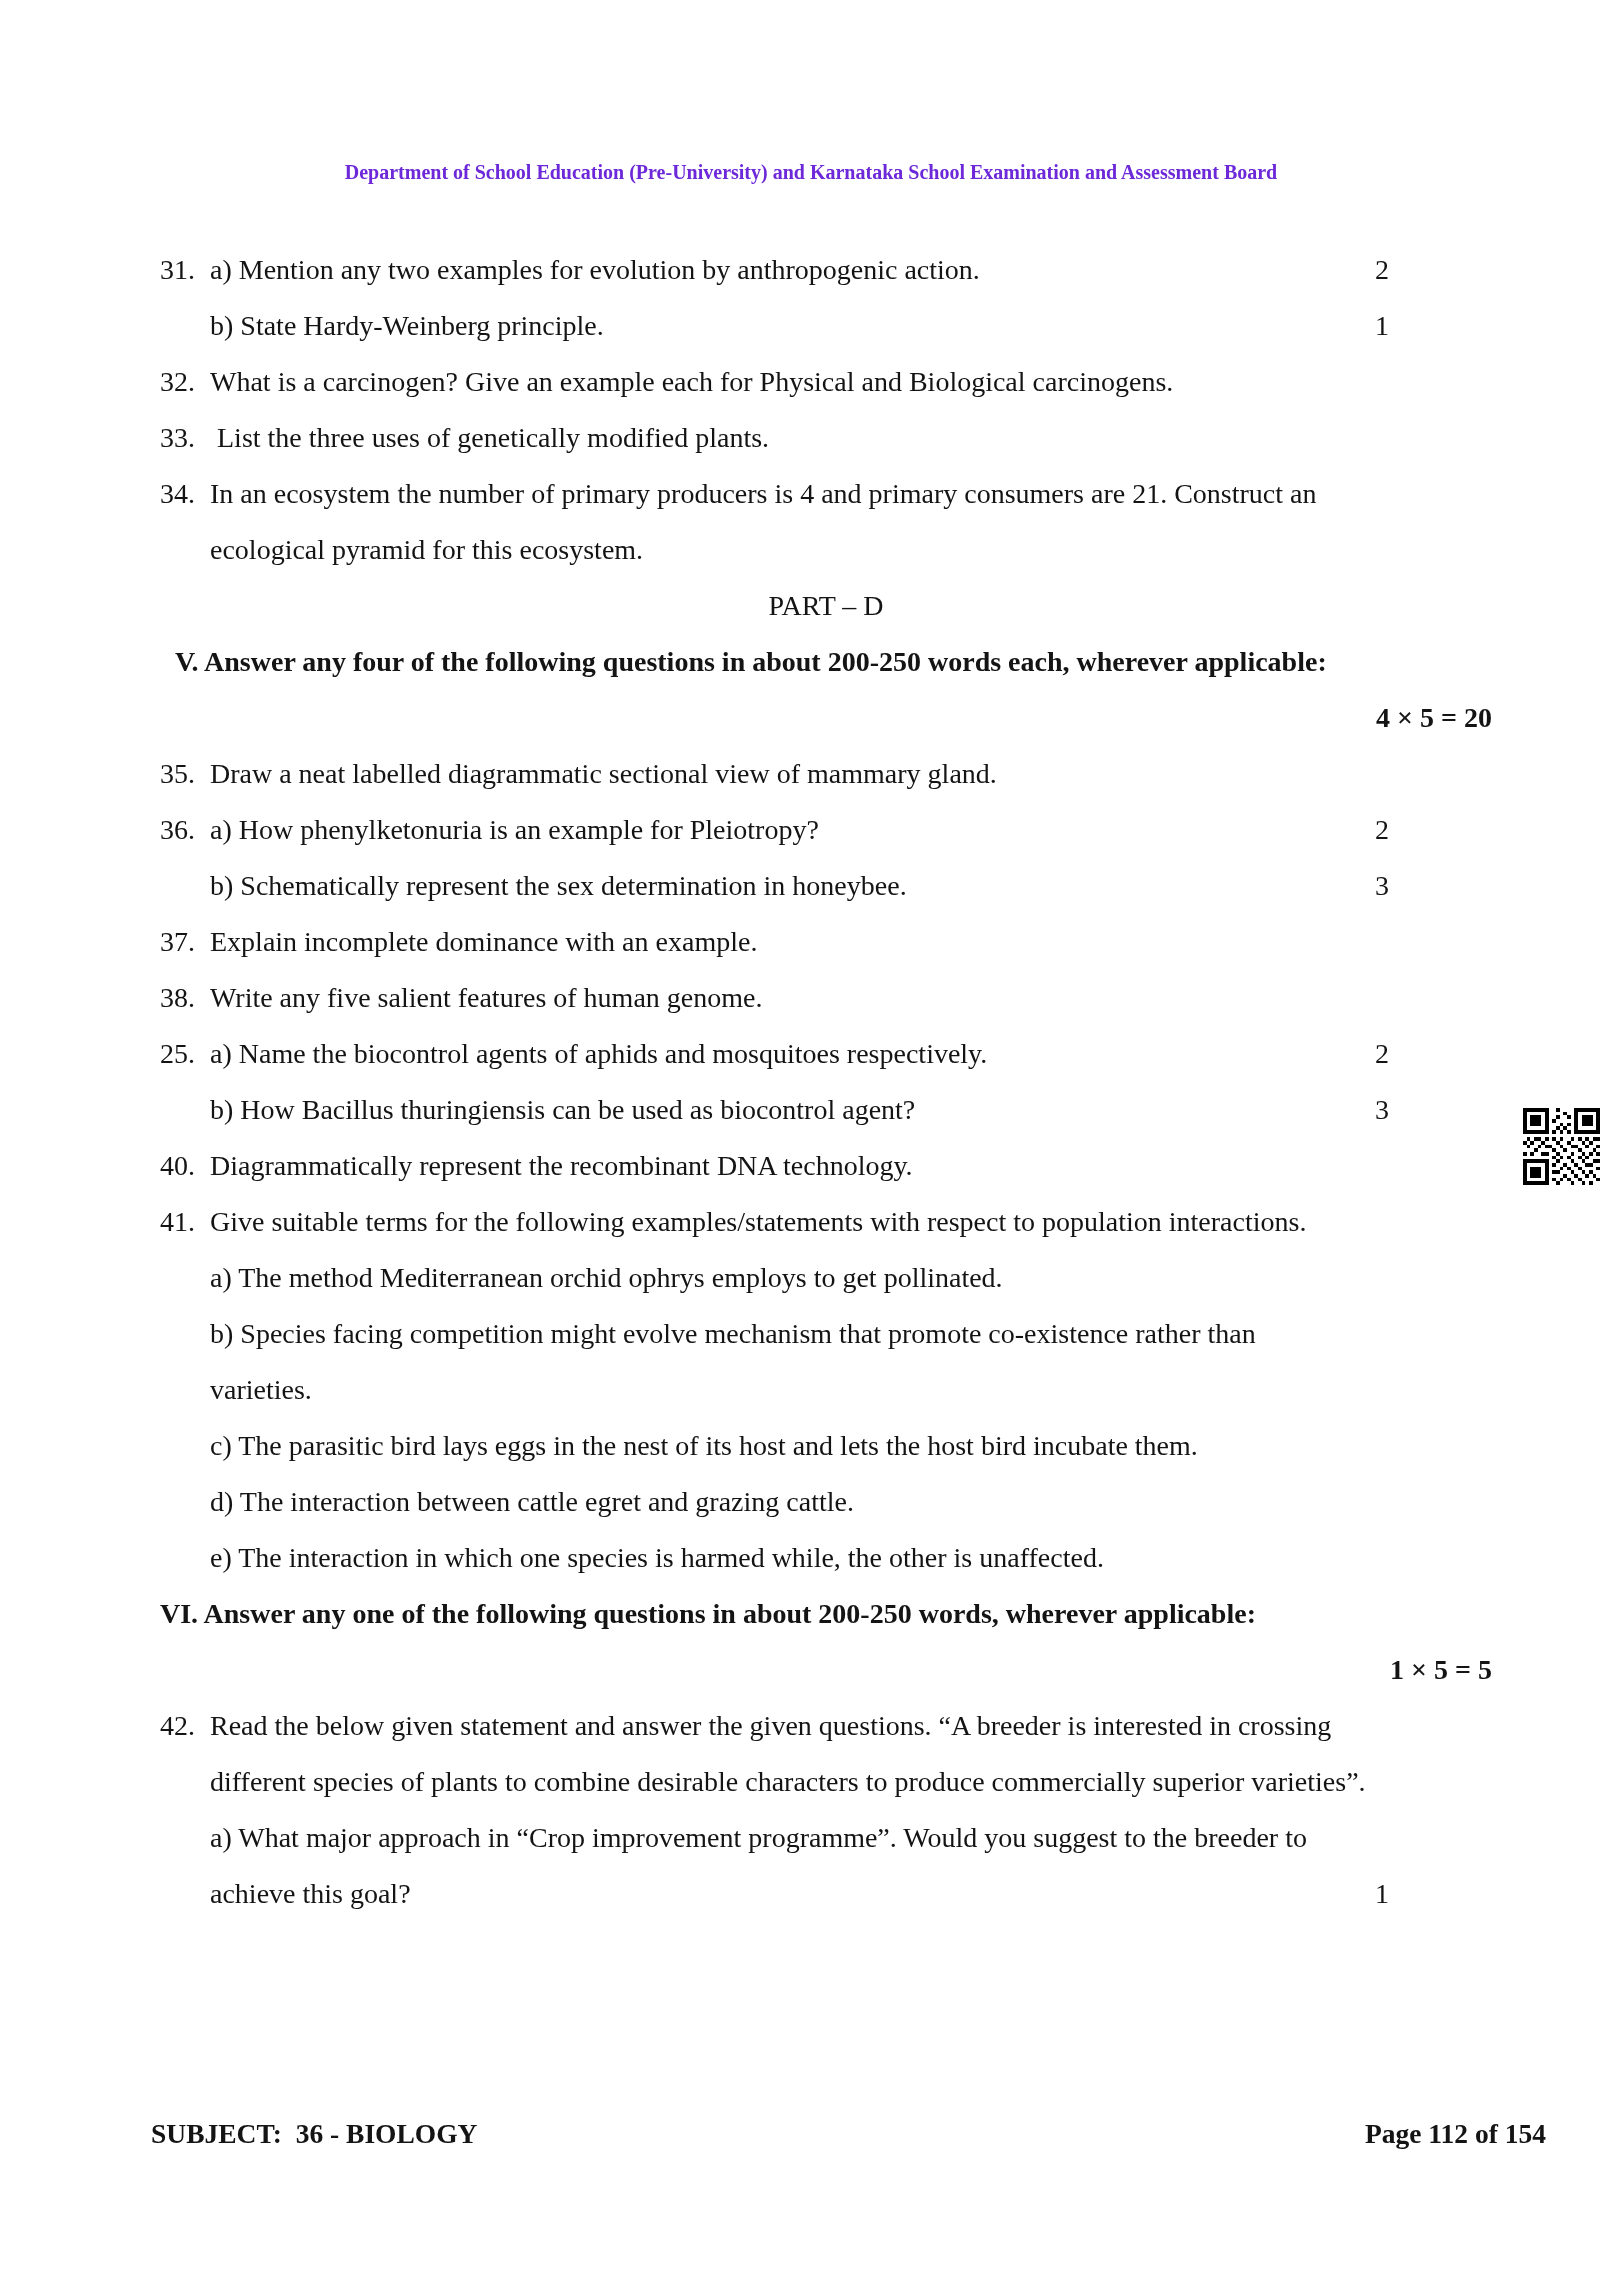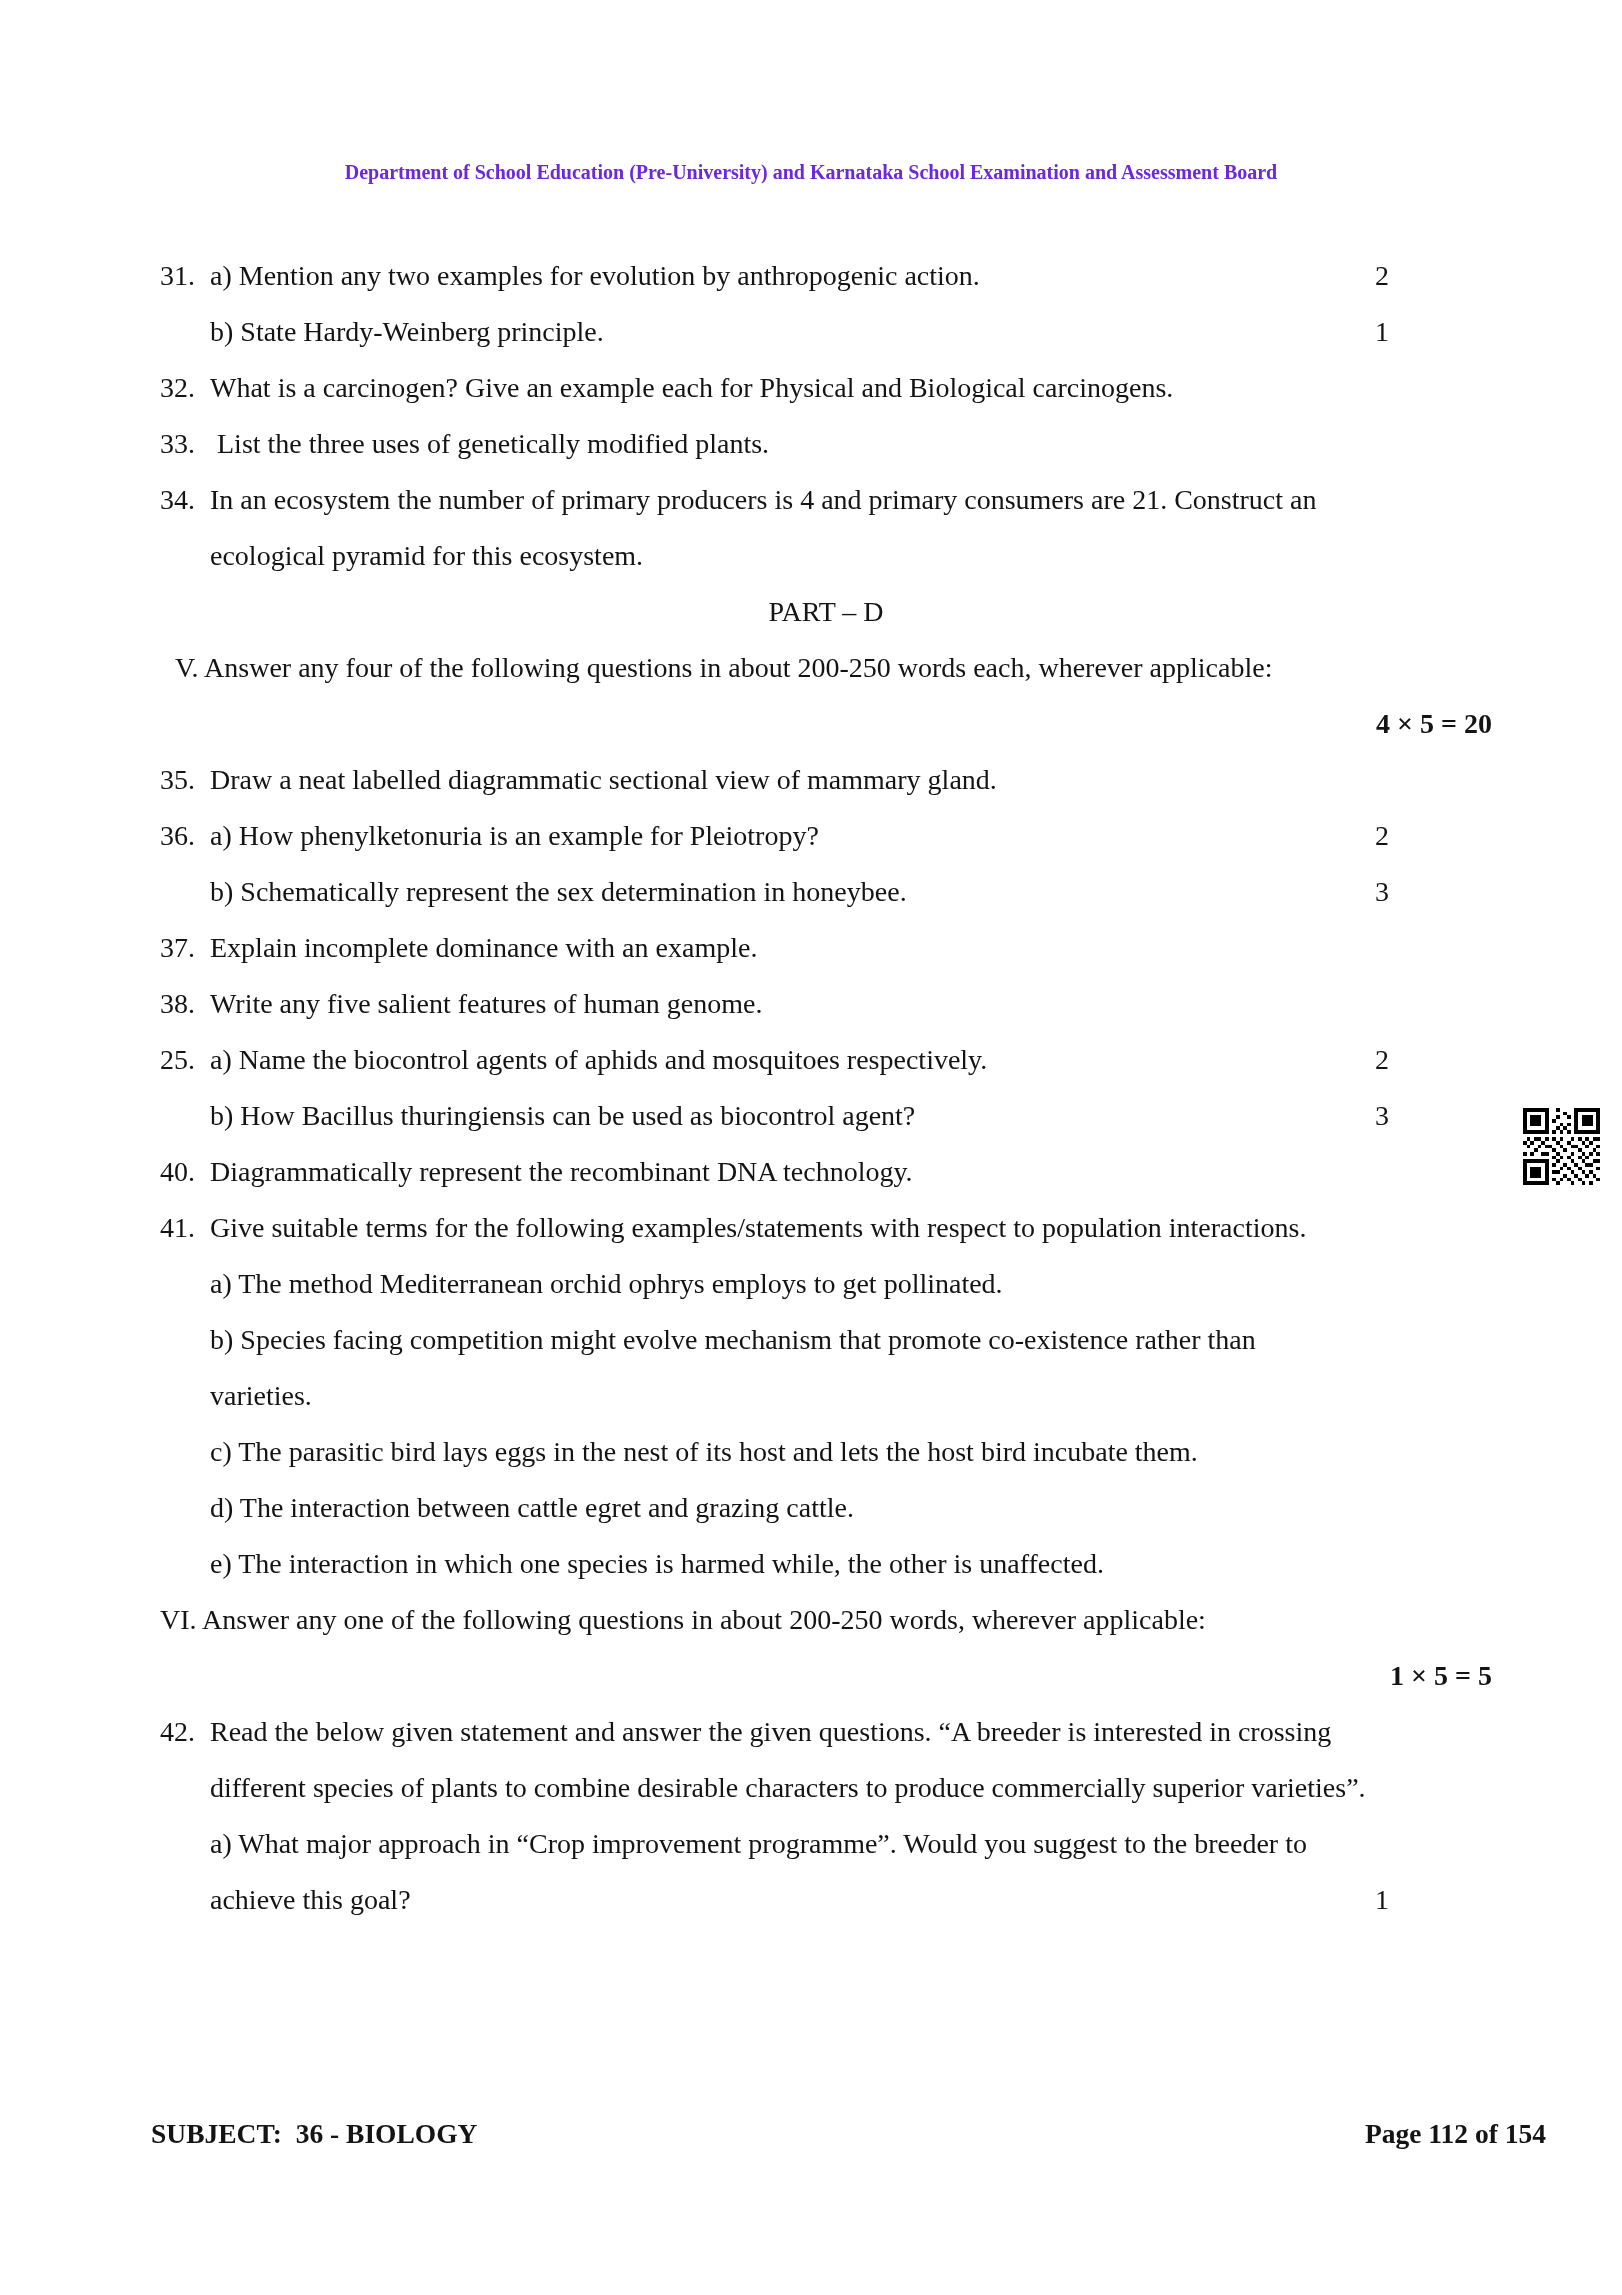--- a/index.html
+++ b/index.html
@@ -19,21 +19,21 @@
     right: 0;
     text-align: center;
     font-size: 20px;
     font-weight: bold;
     color: #6d28d9;
     white-space: pre;
   }
   .content {
     position: absolute;
     left: 160px;
-    top: 248px;
+    top: 242px;
     width: 1332px;
   }
   .row {
     position: relative;
     height: 56px;
     line-height: 56px;
     font-size: 28px;
     display: flex;
     white-space: pre;
   }
@@ -44,21 +44,21 @@
     position: absolute;
     left: 1215px;
     top: 0;
     width: 79px;
   }
   .row.part-title {
     display: block;
     text-align: center;
     font-weight: normal;
   }
-  .row.instr { font-weight: normal; align-items: flex-end; }
+  .row.instr { font-weight: bold; align-items: flex-end; }
   .row.pad-v { padding-left: 15px; }
   .row.scheme {
     display: block;
     text-align: right;
     font-weight: bold;
   }
   .footer {
     position: absolute;
     left: 111px;
     right: 76px;

